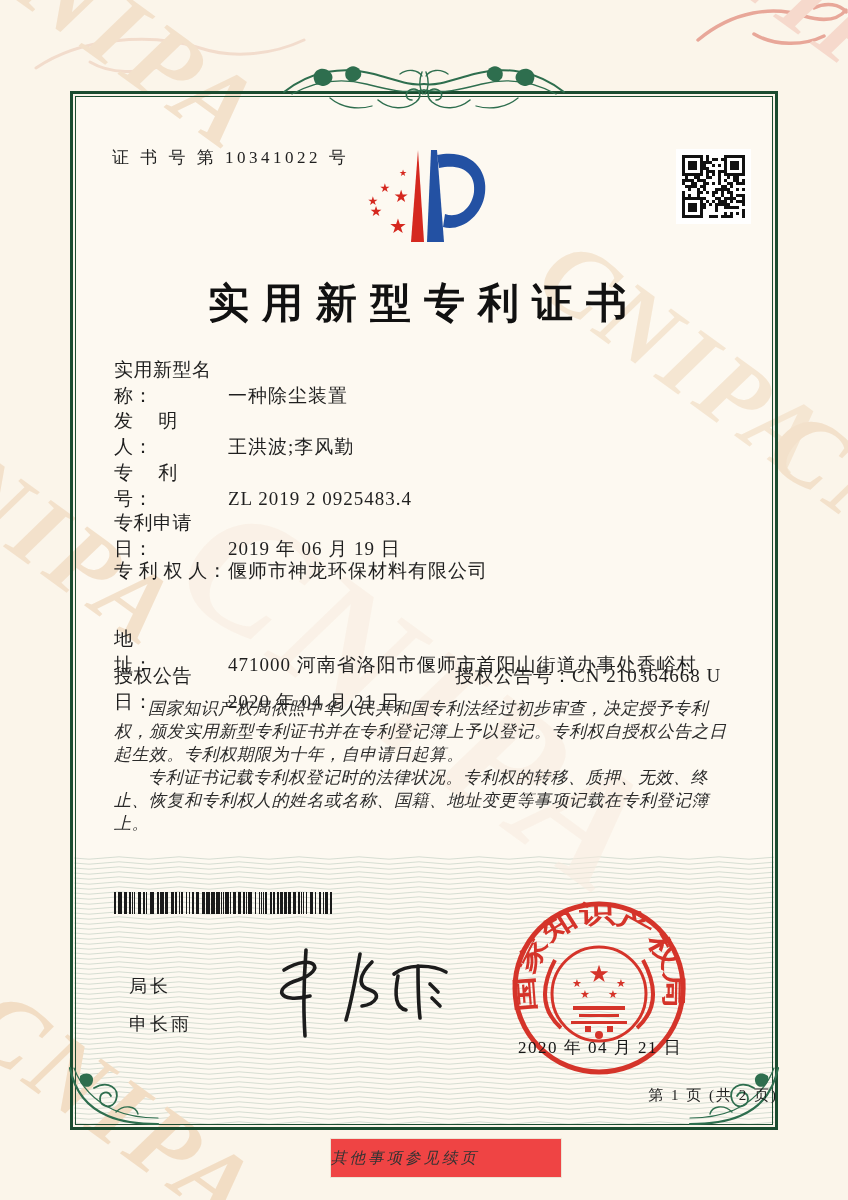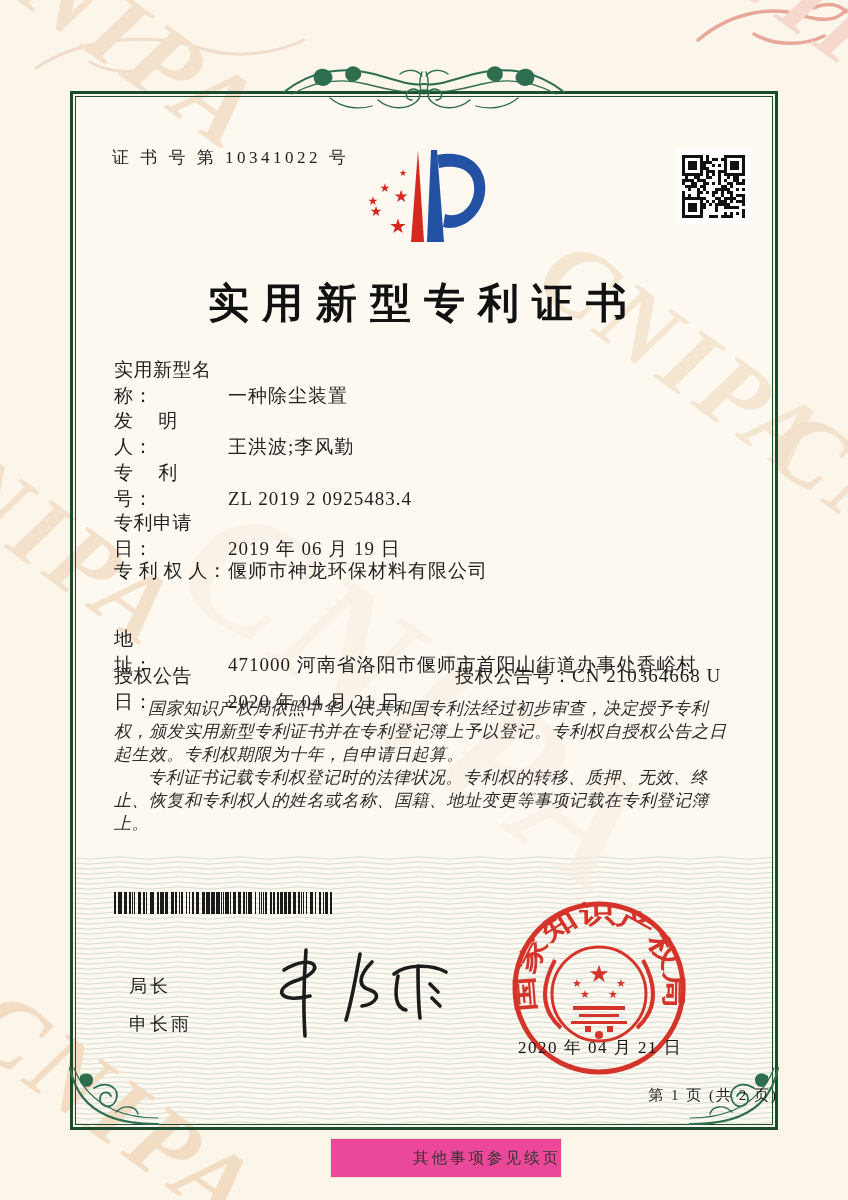--- a/index.html
+++ b/index.html
@@ -18,22 +18,22 @@
       letter-spacing:13px;color:#111;margin-top:22px;}
   .frow{left:114px;width:640px;font-size:19px;letter-spacing:0.5px;font-family:Liberation Serif, serif;}
   .f-label{display:inline-block;width:114px;}
   .f-value{letter-spacing:1px;}
   .grant2{position:absolute;left:341px;top:0;}
   .paras{left:114px;top:697px;width:624px;font-size:17px;line-height:23px;
       font-style:italic;letter-spacing:0.5px;color:#2b2b2b;}
   .paras p{margin:0;text-indent:2em;}
   .director{font-size:18px;letter-spacing:3px;z-index:4;}
   .page-info{left:70px;top:1086px;width:708px;text-align:right;font-size:15px;letter-spacing:2px;}
-  .footer-note{left:330px;top:1138px;width:230px;height:38px;line-height:38px;text-align:right;
-      background:#ec4899;border:1px solid #ece4d4;font-size:15.5px;
+  .footer-note{left:330px;top:1138px;width:230px;height:38px;line-height:38px;text-align:left;
+      background:#ef4444;border:1px solid #ece4d4;font-size:15.5px;font-style:italic;
       letter-spacing:3px;color:#333;z-index:3;}
   .seal-date{left:508px;top:1036px;width:184px;text-align:center;font-size:17px;
       letter-spacing:1.5px;z-index:5;color:#151515;}
   svg{display:block;}
 </style>
 </head>
 <body>
 
 <div class="page">
 

